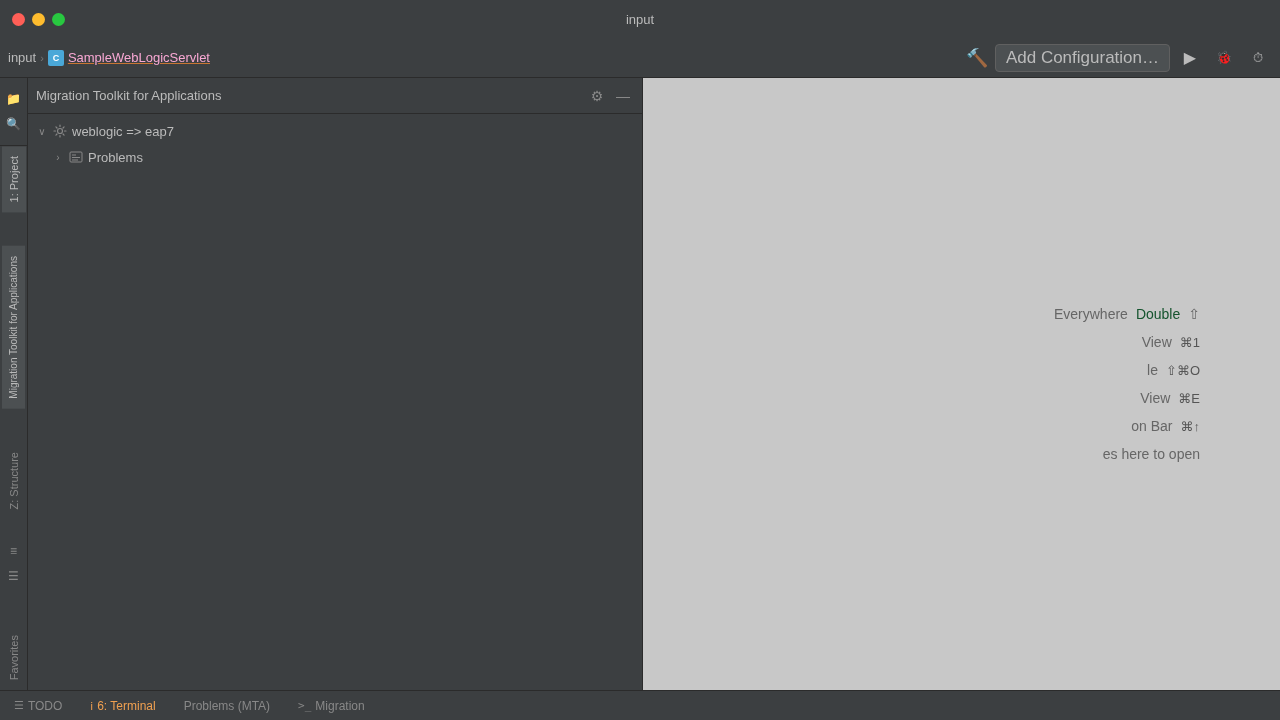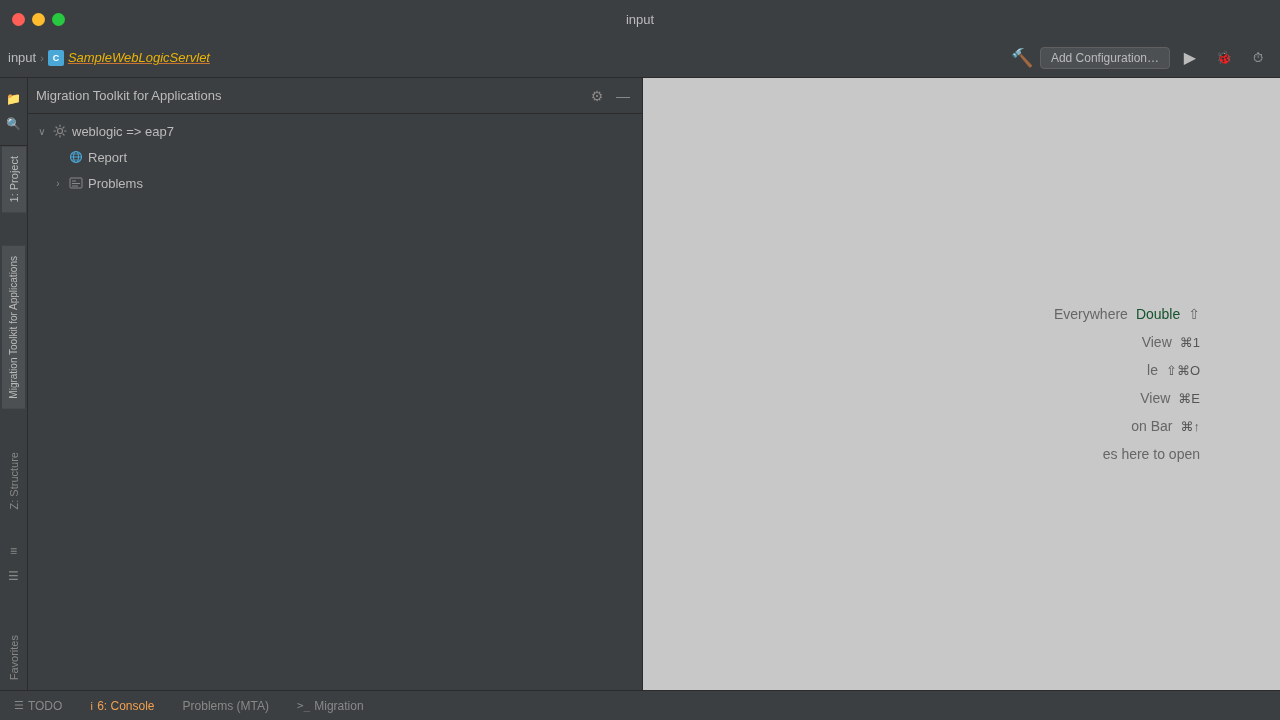--- a/index.html
+++ b/index.html
@@ -77,42 +77,41 @@
       border-radius: 2px;
       display: inline-flex;
       align-items: center;
       justify-content: center;
       color: white;
       font-size: 9px;
       font-weight: bold;
       flex-shrink: 0;
     }
     .nav-breadcrumb .file-name {
-      color: #eab308;
+      color: #f9a8d4;
       text-decoration: underline;
       text-decoration-color: #c87533;
-      font-style: italic;
     }
     .nav-right {
       margin-left: auto;
       display: flex;
       align-items: center;
       gap: 6px;
     }
     .hammer-icon {
       color: #c9a84c;
       font-size: 18px;
     }
     .add-config-btn {
       background: #4c5052;
       border: 1px solid #606060;
       border-radius: 4px;
       color: #bbb;
       padding: 3px 10px;
-      font-size: 12px;
+      font-size: 17px;
       cursor: pointer;
       display: flex;
       gap: 2px;
     }
     .run-btn, .debug-btn, .profile-btn {
       width: 28px;
       height: 28px;
       background: transparent;
       border: none;
       color: #bbb;
@@ -398,33 +397,20 @@
         <div class="tree-chevron">∨</div>
         <div class="tree-icon">
           <svg width="14" height="14" viewBox="0 0 14 14" fill="none">
             <circle cx="7" cy="7" r="2.5" stroke="#888" stroke-width="1.2"></circle>
             <path d="M7 1v1.5M7 11.5V13M1 7h1.5M11.5 7H13M2.93 2.93l1.06 1.06M10.01 10.01l1.06 1.06M2.93 11.07l1.06-1.06M10.01 3.99l1.06-1.06" stroke="#888" stroke-width="1.2" stroke-linecap="round"></path>
           </svg>
         </div>
         <span>weblogic =&gt; eap7</span>
       </div>
 
-      <div class="tree-item indent-1">
-        <div class="tree-chevron" style="visibility:hidden;">›</div>
-        <div class="tree-icon">
-          <svg width="14" height="14" viewBox="0 0 14 14" fill="none">
-            <circle cx="7" cy="7" r="5.5" stroke="#4aa8d8" stroke-width="1.2"></circle>
-            <ellipse cx="7" cy="7" rx="2.5" ry="5.5" stroke="#4aa8d8" stroke-width="1"></ellipse>
-            <line x1="1.5" y1="7" x2="12.5" y2="7" stroke="#4aa8d8" stroke-width="1"></line>
-            <line x1="2.5" y1="4" x2="11.5" y2="4" stroke="#4aa8d8" stroke-width="0.8"></line>
-            <line x1="2.5" y1="10" x2="11.5" y2="10" stroke="#4aa8d8" stroke-width="0.8"></line>
-          </svg>
-        </div>
-        <span>Report</span>
-      </div>
 
       <div class="tree-item indent-1">
         <div class="tree-chevron">›</div>
         <div class="tree-icon">
           <svg width="14" height="14" viewBox="0 0 14 14" fill="none">
             <rect x="1" y="2" width="12" height="10" rx="1" stroke="#888" stroke-width="1"></rect>
             <line x1="3" y1="5" x2="7" y2="5" stroke="#888" stroke-width="1"></line>
             <line x1="3" y1="7.5" x2="11" y2="7.5" stroke="#888" stroke-width="1"></line>
             <line x1="3" y1="10" x2="9" y2="10" stroke="#888" stroke-width="1"></line>
           </svg>
@@ -463,21 +449,21 @@
 
 </div>
 
 <div class="bottom-bar">
   <div class="bottom-tab">
     <span class="tab-icon">☰</span>
     <span>TODO</span>
   </div>
   <div class="bottom-tab">
     <span class="tab-icon problems-count">ℹ</span>
-    <span class="problems-count">6: Console</span>
+    <span class="problems-count">6: Terminal</span>
   </div>
   <div class="bottom-tab">
     <span>Problems (MTA)</span>
   </div>
   <div class="bottom-tab">
     <span class="tab-icon" style="font-family:monospace;">&gt;_</span>
     <span>Migration</span>
   </div>
 </div>
 

